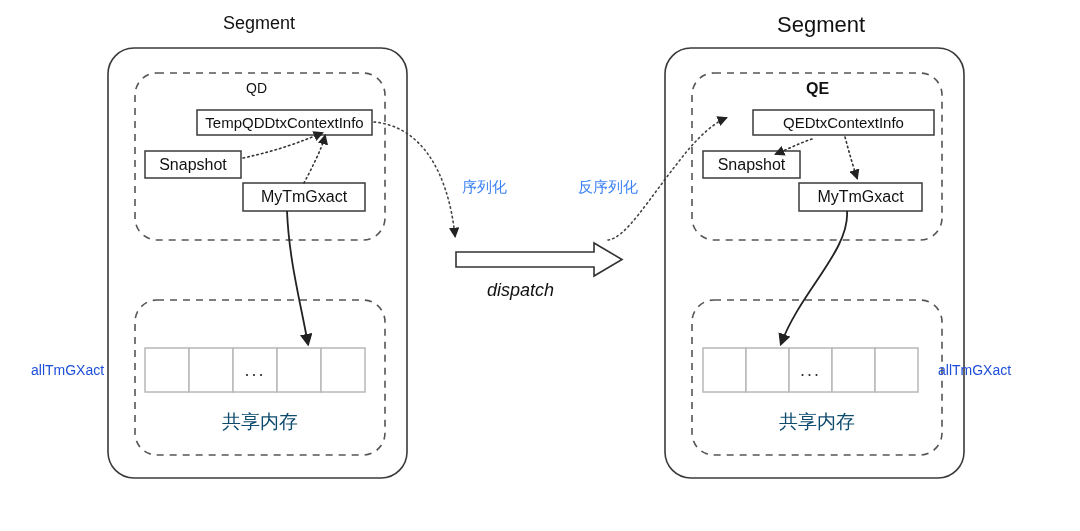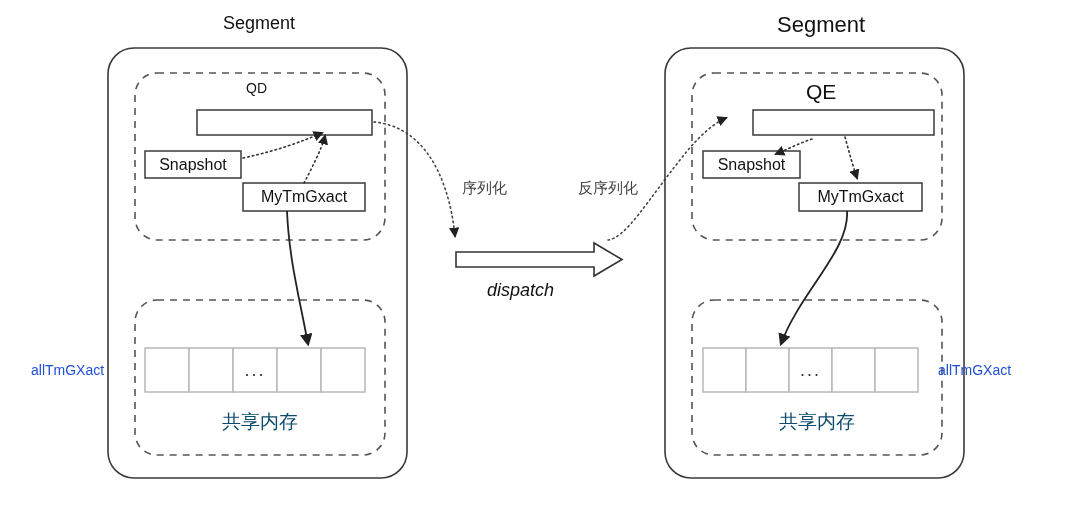--- a/index.html
+++ b/index.html
@@ -49,21 +49,22 @@
     white-space: nowrap;
     font-size: 14px;
     line-height: 1;
     color: #1d4ed8;
   }
   .txt-cjk {
     position: absolute;
     white-space: nowrap;
     font-size: 15px;
     line-height: 1;
-    color: #404040;
+    color: #3b82f6;
+    font-family: Liberation Serif, serif;
   }
   .txt-cjk-big {
     position: absolute;
     white-space: nowrap;
     font-size: 19px;
     line-height: 1;
     color: #0c4a6e;
   }
   .ellipsis-cell {
     position: absolute;
@@ -142,29 +143,31 @@
 
     <path d="M 845 137 C 849 152 853 166 857 178" fill="none" stroke="#333333" stroke-width="1.6" stroke-dasharray="1.5 3.2" stroke-linecap="round" marker-end="url(#arrow-dotted)"></path>
 
     <path d="M 847 211 C 850 250 800 292 781 344" fill="none" stroke="#222222" stroke-width="1.8" marker-end="url(#arrow-solid)"></path>
   </svg>
 
   <div class="txt-plain" style="left:223px; top:14px; font-size:18px;">Segment</div>
   <div class="txt-plain" style="left:777px; top:14px; font-size:22px;">Segment</div>
 
   <div class="txt-plain" style="left:246px; top:81px; font-size:14px;">QD</div>
-  <div class="txt-plain" style="left:806px; top:81px; font-size:21px;">QE</div>
+  <div class="txt-plain" style="left:806px; top:81px; font-size:16px;font-weight:bold;">QE</div>
 
+  <div class="node-label" style="left:197px; top:110px; width:175px; height:25px;">TempQDDtxContextInfo</div>
   <div class="node-label" style="left:145px; top:151px; width:96px; height:27px; font-size:16px;">Snapshot</div>
   <div class="node-label" style="left:243px; top:183px; width:122px; height:28px; font-size:16px;">MyTmGxact</div>
 
   <div class="ellipsis-cell" style="left:233px; top:348px; width:44px; height:44px;">...</div>
   <div class="txt-small" style="left:31px; top:363px;">allTmGXact</div>
   <div class="txt-cjk-big" style="left:222px; top:412px;">共享内存</div>
 
+  <div class="node-label" style="left:753px; top:110px; width:181px; height:25px;">QEDtxContextInfo</div>
   <div class="node-label" style="left:703px; top:151px; width:97px; height:27px; font-size:16px;">Snapshot</div>
   <div class="node-label" style="left:799px; top:183px; width:123px; height:28px; font-size:16px;">MyTmGxact</div>
 
   <div class="ellipsis-cell" style="left:789px; top:348px; width:43px; height:44px;">...</div>
   <div class="txt-small" style="left:938px; top:363px;">allTmGXact</div>
   <div class="txt-cjk-big" style="left:779px; top:412px;">共享内存</div>
 
   <div class="txt-cjk" style="left:462px; top:180px;">序列化</div>
   <div class="txt-cjk" style="left:578px; top:180px;text-align:center;">反序列化</div>
   <div class="txt-plain" style="left:487px; top:281px; font-size:18px;font-style:italic;">dispatch</div>

